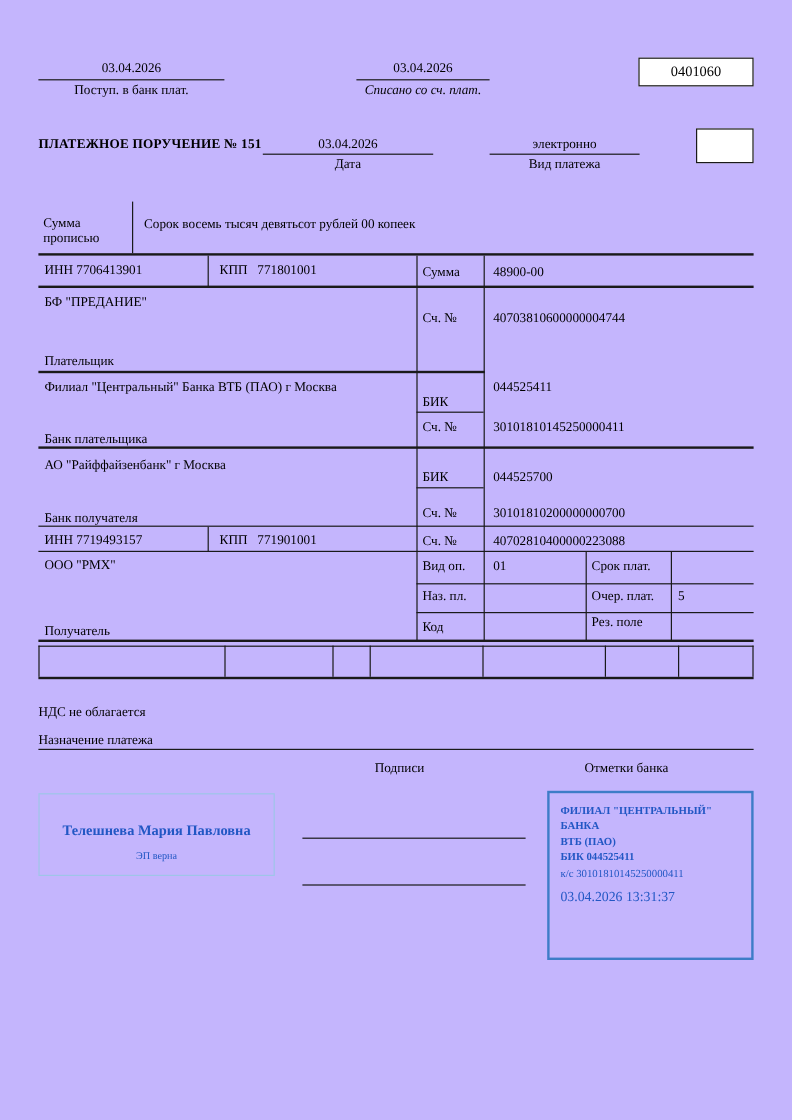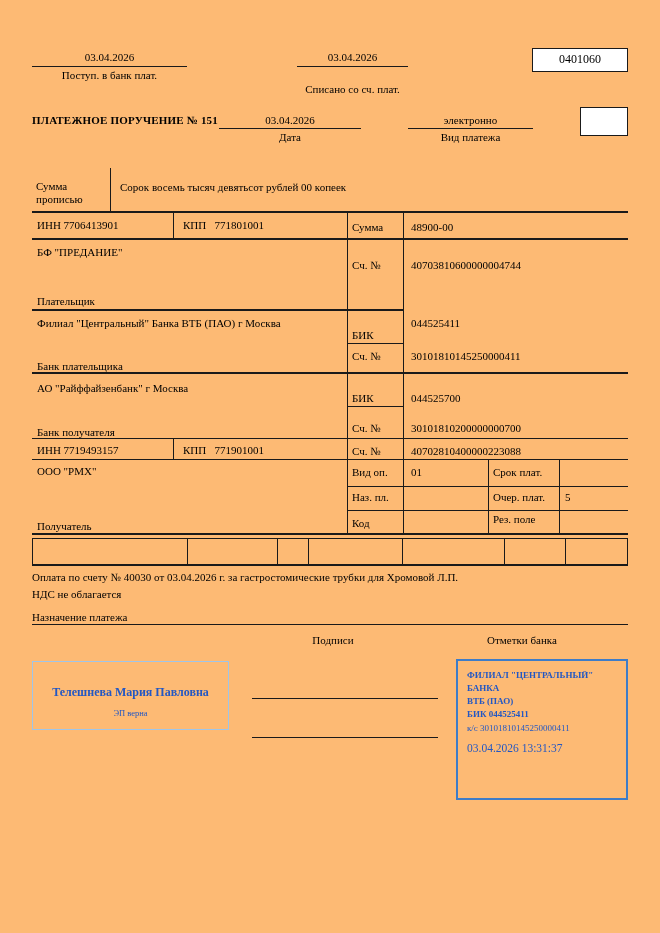--- a/index.html
+++ b/index.html
@@ -1,17 +1,17 @@
 <!DOCTYPE html>
 <html><head>
 <meta charset="utf-8">
 <style>
   html,body{margin:0;padding:0;background:#e8e8e8;}
   .page{
-    position:relative;width:660px;height:933px;background:#fdba74;
+    position:relative;width:660px;height:933px;background:#c4b5fd;
     font-family:"Liberation Serif","DejaVu Serif",serif;color:#000;
     margin:0 auto;overflow:hidden;
   }
   .t{position:absolute;font-size:11px;line-height:13px;white-space:pre;}
   .b{font-weight:bold;}
   .ctr{text-align:center;}
   .hl{position:absolute;background:#1a1a1a;height:1px;}
   .hl2{position:absolute;background:#1a1a1a;height:2px;}
   .vl{position:absolute;background:#1a1a1a;width:1px;}
   .box{position:absolute;border:1px solid #1a1a1a;background:#fff;}
@@ -30,21 +30,21 @@
 <body>
 
 <div class="page">
 
   <div class="t ctr" style="left:32px;top:51px;width:155px;">03.04.2026</div>
   <div class="hl" style="left:32px;top:66px;width:155px;"></div>
   <div class="t ctr" style="left:32px;top:69px;width:155px;">Поступ. в банк плат.</div>
 
   <div class="t ctr" style="left:297px;top:51px;width:111px;">03.04.2026</div>
   <div class="hl" style="left:297px;top:66px;width:111px;"></div>
-  <div class="t ctr" style="left:297px;top:83px;width:111px;">Списано со сч. плат.</div>
+  <div class="t ctr" style="left:297px;top:69px;width:111px;font-style:italic;">Списано со сч. плат.</div>
 
   <div class="box" style="left:532px;top:48px;width:94px;height:22px;">
     <div class="t ctr" style="left:0;top:4px;width:94px;font-size:12px;">0401060</div>
   </div>
 
   <div class="t b" style="left:32px;top:114px;letter-spacing:0.2px;">ПЛАТЕЖНОЕ ПОРУЧЕНИЕ № 151</div>
 
   <div class="t ctr" style="left:219px;top:114px;width:142px;">03.04.2026</div>
   <div class="hl" style="left:219px;top:128px;width:142px;"></div>
   <div class="t ctr" style="left:219px;top:131px;width:142px;">Дата</div>
@@ -126,21 +126,20 @@
   <div class="hl2" style="left:32px;top:564px;width:596px;"></div>
   <div class="vl" style="left:32px;top:538px;height:26px;"></div>
   <div class="vl" style="left:187px;top:538px;height:26px;"></div>
   <div class="vl" style="left:277px;top:538px;height:26px;"></div>
   <div class="vl" style="left:308px;top:538px;height:26px;"></div>
   <div class="vl" style="left:402px;top:538px;height:26px;"></div>
   <div class="vl" style="left:504px;top:538px;height:26px;"></div>
   <div class="vl" style="left:565px;top:538px;height:26px;"></div>
   <div class="vl" style="left:627px;top:538px;height:26px;"></div>
 
-  <div class="t" style="left:32px;top:571px;">Оплата по счету № 40030 от 03.04.2026 г. за гастростомические трубки для Хромовой Л.П.</div>
   <div class="t" style="left:32px;top:588px;">НДС не облагается</div>
   <div class="t" style="left:32px;top:611px;">Назначение платежа</div>
   <div class="hl" style="left:32px;top:624px;width:596px;"></div>
 
   <div class="t ctr" style="left:240px;top:634px;width:186px;">Подписи</div>
   <div class="t ctr" style="left:437px;top:634px;width:170px;">Отметки банка</div>
 
   <div class="stamp-left">
     <div class="t ctr blue b" style="left:0;top:24px;width:195px;font-size:12px;">Телешнева Мария Павловна</div>
     <div class="t ctr blue" style="left:0;top:45px;width:195px;font-size:8.5px;">ЭП верна</div>

